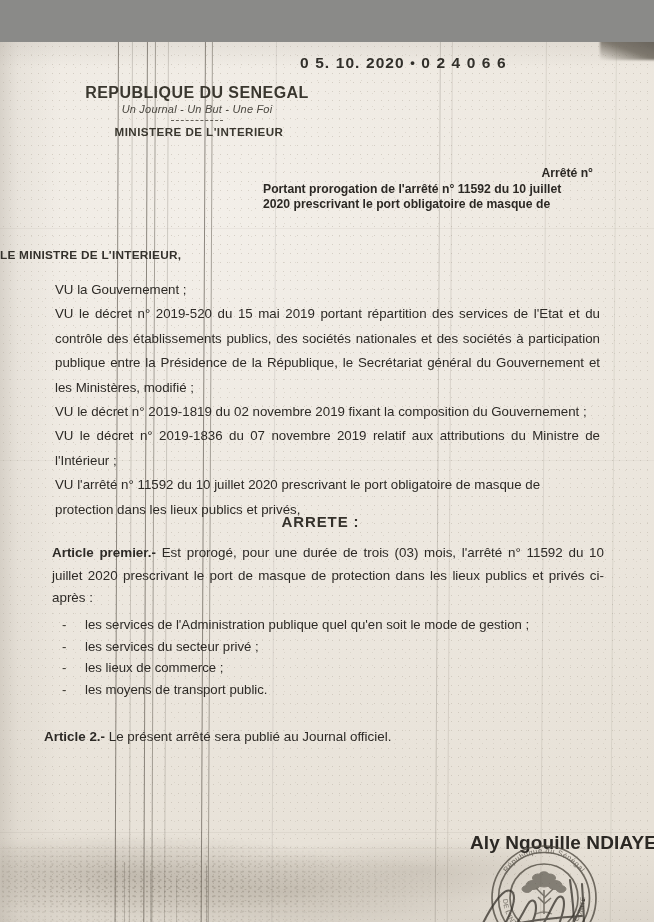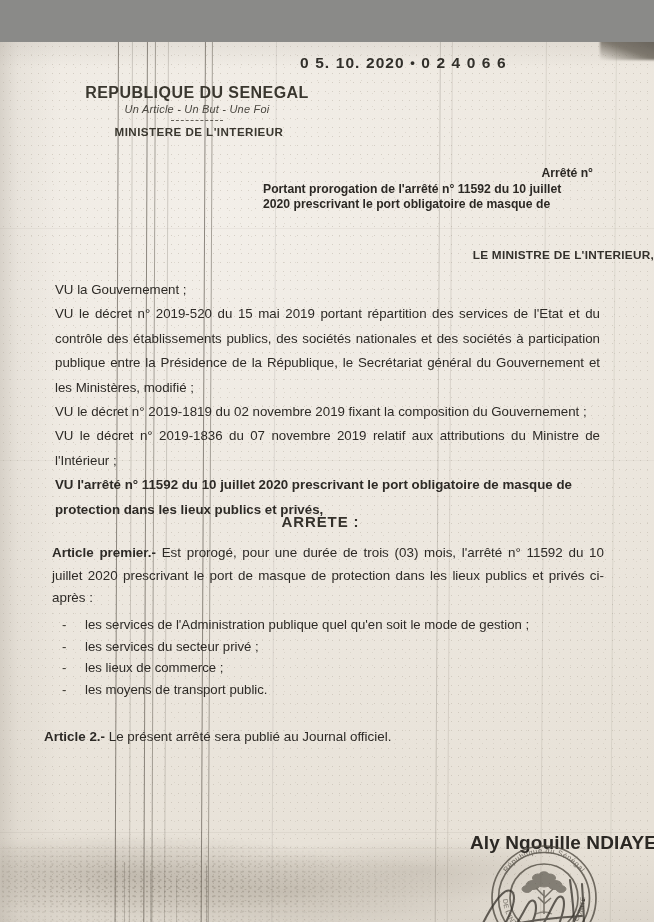--- a/index.html
+++ b/index.html
@@ -166,41 +166,41 @@
     font-weight: 700;
     color: #2b2824;
     text-align: justify;
   }
   #subject-block .sline0 { text-align: right; }
 
   
   #minister-line {
     left: 0; top: 206px;
     width: 654px;
-    text-align: right;
+    text-align: left;
     font-size: 11.8px;
     font-weight: 700;
     letter-spacing: .25px;
     color: #33302b;
   }
 
   
   #vu-block {
     left: 55px; top: 236px;
     width: 545px;
     font-size: 13.3px;
     line-height: 24.4px;
     color: #2d2a26;
   }
   #vu-block p {
     margin: 0;
     text-align: justify;
     text-justify: inter-word;
   }
-  #vu-block p:last-child { text-align: left; font-weight: bold; }
+  #vu-block p:last-child { text-align: left; }
 
   
   #arrete-line {
     left: 0; top: 471px;
     width: 641px;
     text-align: center;
     font-size: 15px;
     font-weight: 700;
     letter-spacing: .9px;
     color: #34312b;
@@ -325,21 +325,21 @@
   <div id="content">
 
     <div class="txt" id="date-stamp">
       <span>0 5. 10. 2020</span>
       <span class="dot">•</span>
       <span>0 2 4 0 6 6</span>
     </div>
 
     <div class="txt" id="header-block">
       <div id="hdr-country">REPUBLIQUE DU SENEGAL</div>
-      <div id="hdr-motto">Un Article - Un But - Une Foi</div>
+      <div id="hdr-motto">Un Journal - Un But - Une Foi</div>
       <div id="hdr-rule"></div>
       <div id="hdr-ministry">MINISTERE DE L'INTERIEUR</div>
     </div>
 
     <div class="txt" id="subject-block">
       <div class="sline0">Arrêté n°</div>
       <div>Portant prorogation de l'arrêté n° 11592 du 10 juillet</div>
       <div>2020 prescrivant le port obligatoire de masque de</div>
     </div>
 

